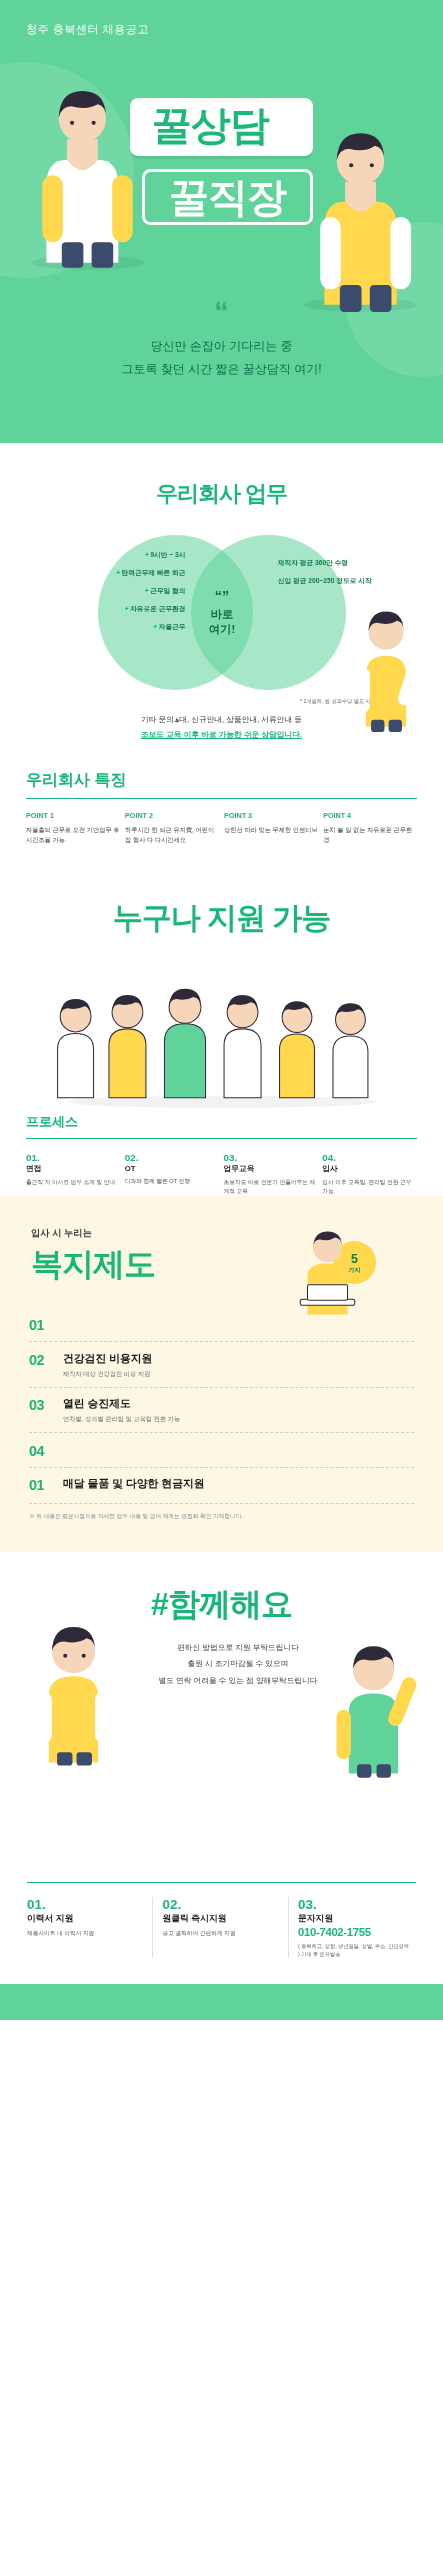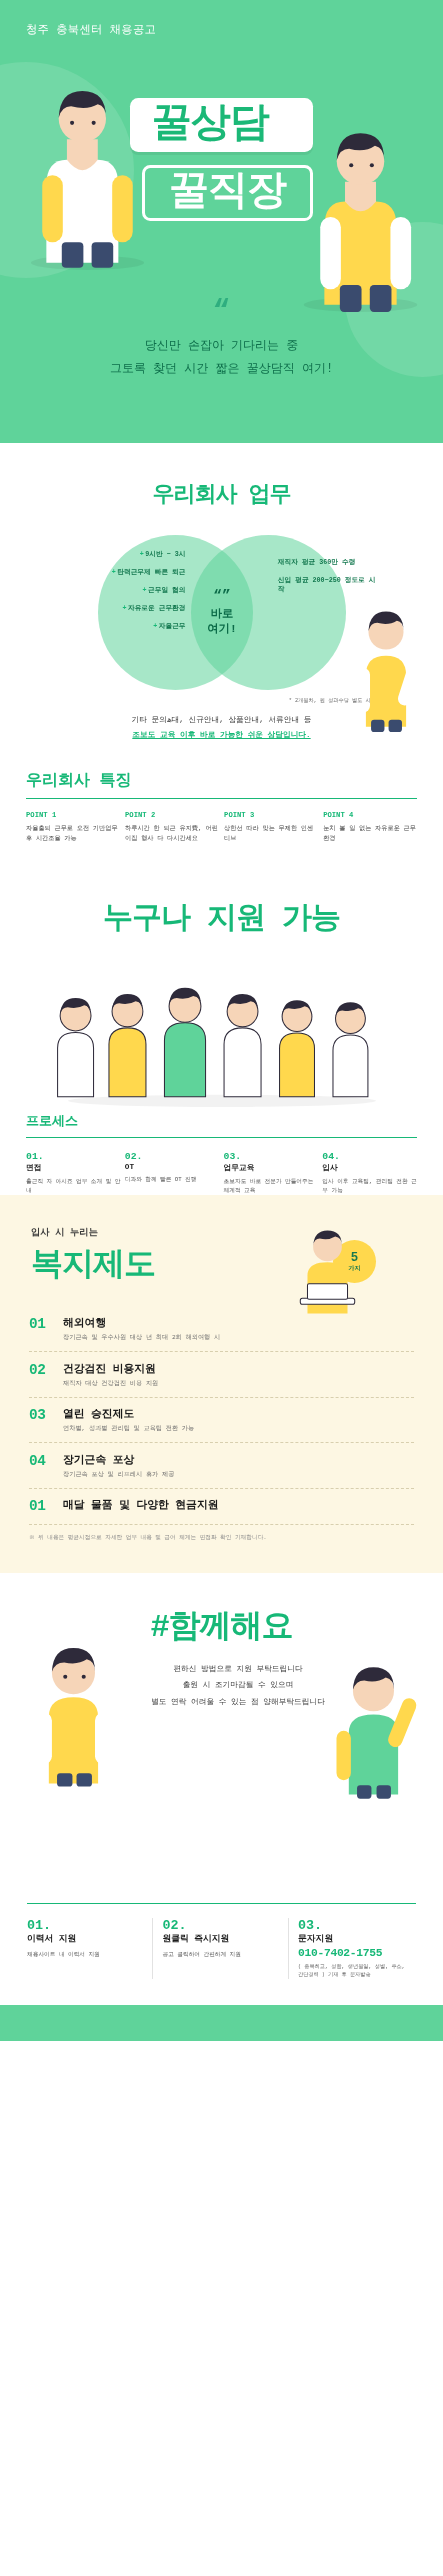--- a/index.html
+++ b/index.html
@@ -4,21 +4,21 @@
 <style>
   * { box-sizing: border-box; margin: 0; padding: 0; }
   html, body { width: 443px; }
   body {
     font-family: "Liberation Sans", sans-serif;
     background: #ffffff;
     color: #222;
     width: 443px;
     overflow-x: hidden;
   }
-  .page { width: 443px; position: relative; font-family: Liberation Mono, monospace; }
+  .page { width: 443px; position: relative; }
 
   
   .hero {
     position: relative;
     background: #5fd39a;
     height: 443px;
     overflow: hidden;
   }
   .hero-top-label {
     position: absolute;
@@ -549,45 +549,37 @@
       <path d="M36 170 L36 96 Q36 70 75 70 Q114 70 114 96 L114 170 Z" fill="#ffd84d"></path>
       <circle cx="75" cy="40" r="28" fill="#f6d5b8"></circle>
       <path d="M47 38 Q49 8 75 8 Q103 8 103 38 Q103 22 90 20 Q77 28 60 24 Q49 24 47 38Z" fill="#2e2a3a"></path>
       <rect x="22" y="140" width="106" height="12" rx="4" fill="#ffffff" stroke="#2e2a3a" stroke-width="2"></rect>
       <rect x="36" y="112" width="78" height="30" rx="3" fill="#ffffff" stroke="#2e2a3a" stroke-width="2"></rect>
     </svg>
 
     <div class="welfare-list">
       <div class="wf">
         <div class="wnum">01</div>
-        <div class="wbody">
-          <div class="wtitle">해외여행</div>
-          <div class="wdesc">장기근속 및 우수사원 대상 년 최대 2회 해외여행 시</div>
-        </div>
       </div>
       <div class="wf">
         <div class="wnum">02</div>
         <div class="wbody">
           <div class="wtitle">건강검진 비용지원</div>
           <div class="wdesc">재직자 대상 건강검진 비용 지원</div>
         </div>
       </div>
       <div class="wf">
         <div class="wnum">03</div>
         <div class="wbody">
           <div class="wtitle">열린 승진제도</div>
           <div class="wdesc">연차별, 성과별 관리팀 및 교육팀 전환 가능</div>
         </div>
       </div>
       <div class="wf">
         <div class="wnum">04</div>
-        <div class="wbody">
-          <div class="wtitle">장기근속 포상</div>
-          <div class="wdesc">장기근속 포상 및 리프레시 휴가 제공</div>
-        </div>
       </div>
       <div class="wf">
         <div class="wnum">01</div>
         <div class="wbody">
           <div class="wtitle">매달 물품 및 다양한 현금지원</div>
           <div class="wdesc"></div>
         </div>
       </div>
     </div>
 

